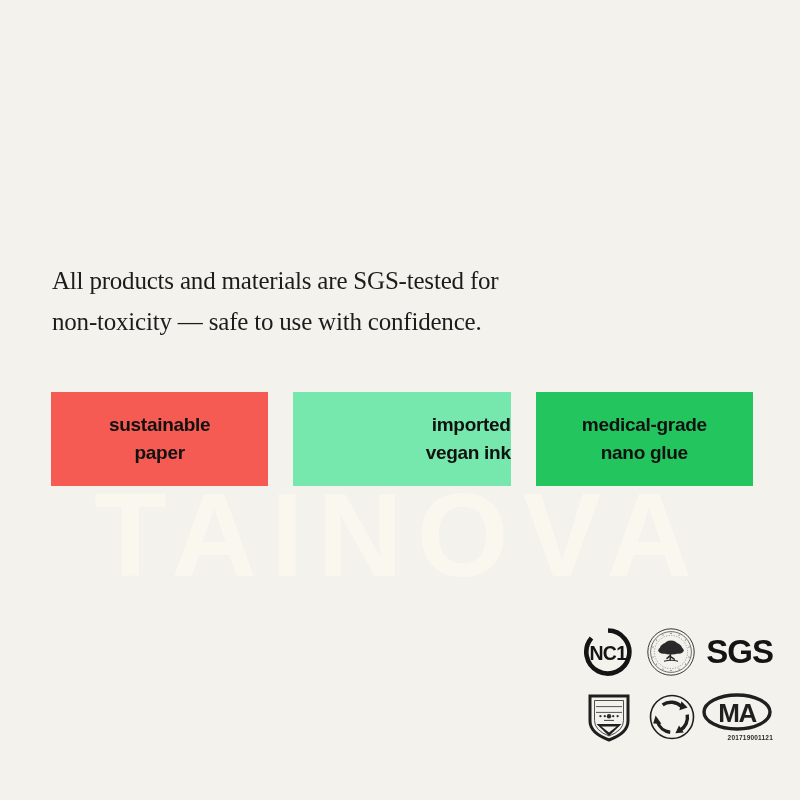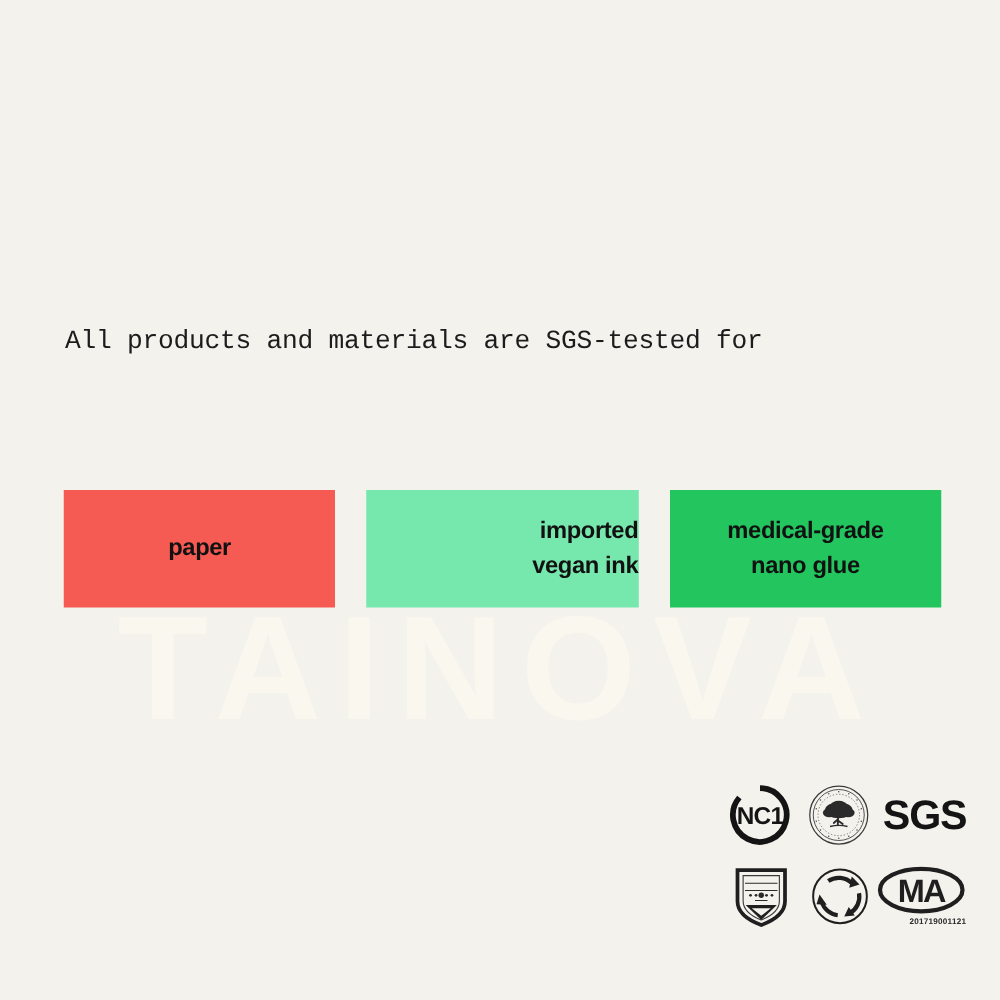--- a/index.html
+++ b/index.html
@@ -52,23 +52,23 @@
     color: #121212;
   }
   .headline .l2 { display: block; }
 
   
   .subtitle {
     position: absolute;
     left: 52px;
     top: 236px;
     width: 600px;
-    font-family: Liberation Mono, monospace;
+    font-family: Liberation Serif, serif;
     font-weight: 400;
-    font-size: 21px;
+    font-size: 25px;
     line-height: 1.62;
     letter-spacing: -0.2px;
     color: #1C1C1C;
   }
   .subtitle .l2 { display: block; }
 
   
   .tiles {
     position: absolute;
     left: 51px;
@@ -139,25 +139,27 @@
 </head>
 <body>
 
 <div class="page">
 
   <div class="watermark">TAINOVA</div>
 
 
   <p class="subtitle">
     <span class="l1">All products and materials are SGS-tested for</span>
+    <span class="l2">non-toxicity — safe to use with confidence.</span>
   </p>
 
   <div class="tiles">
 
     <div class="tile" style="background:#F55B52;">
+      <span class="tile-line">sustainable</span>
       <span class="tile-line">paper</span>
     </div>
 
     <div class="tile" style="background:#76E8AE;align-items:flex-end;">
       <span class="tile-line">imported</span>
       <span class="tile-line">vegan ink</span>
     </div>
 
     <div class="tile" style="background:#22c55e;">
       <span class="tile-line">medical-grade</span>

